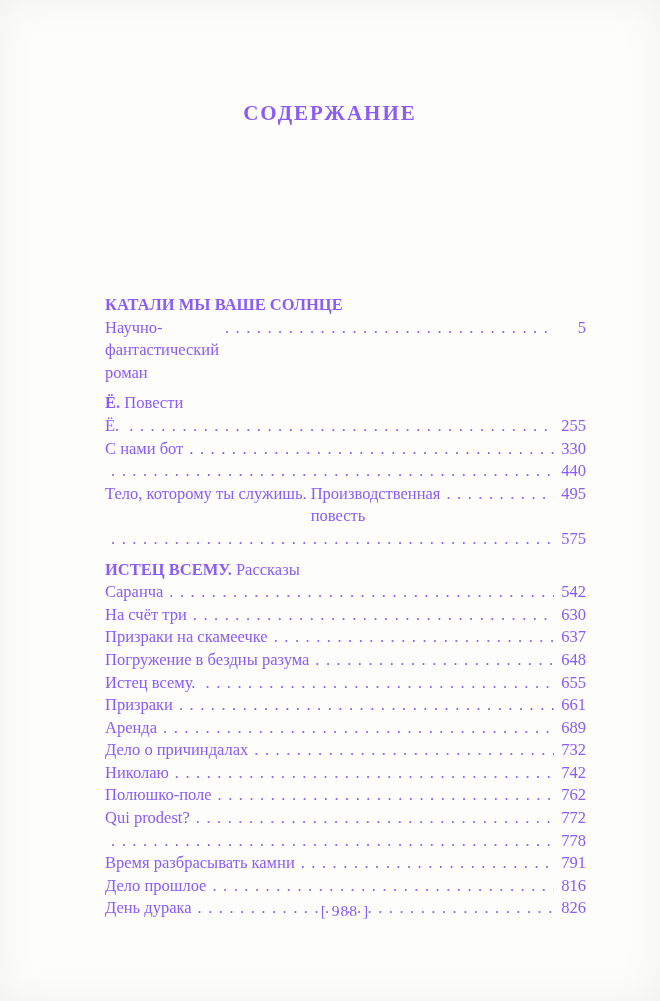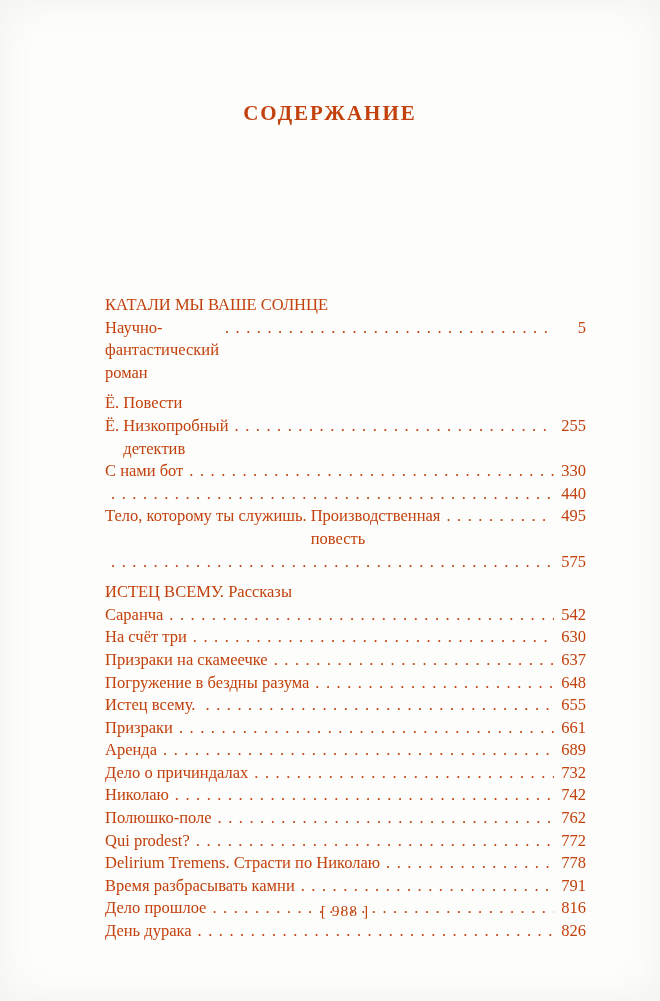--- a/index.html
+++ b/index.html
@@ -4,21 +4,21 @@
 <style>
   * { box-sizing: border-box; }
   html, body { margin: 0; padding: 0; }
   body { background: #e9e9e7; }
   .page {
     position: relative;
     width: 660px;
     height: 1001px;
     margin: 0 auto;
     background: #fdfdfc;
-    color: #c2410c;
+    color: #8b5cf6;
     font-family: "Liberation Serif", "DejaVu Serif", serif;
     box-shadow: inset 0 0 40px rgba(0,0,0,0.05);
     overflow: hidden;
   }
   .title {
     position: absolute;
     top: 101px;
     left: 0; right: 0;
     margin: 0;
     text-align: center;
@@ -33,21 +33,21 @@
     width: 481px;
     font-size: 16.5px;
   }
   .section + .section { margin-top: 8px; }
   .toc-row {
     display: flex;
     align-items: baseline;
     line-height: 22.6px;
     white-space: pre-wrap;
   }
-  .toc-row .b { font-weight: normal; }
+  .toc-row .b { font-weight: bold; }
   .toc-row .i { }
   .toc-row .t { white-space: pre; }
   .dots {
     flex: 1 1 auto;
     overflow: hidden;
     white-space: nowrap;
     letter-spacing: 6.5px;
     margin-left: 6px;
     min-width: 10px;
   }
@@ -71,39 +71,39 @@
 
 <div class="page">
   <h1 class="title">СОДЕРЖАНИЕ</h1>
   <div class="toc" id="toc">
       <div class="section">
         <div class="toc-row heading"><span class="b">КАТАЛИ МЫ ВАШЕ СОЛНЦЕ</span><span class="i"></span></div>
         <div class="toc-row"><span class="t"></span><span class="i">Научно-фантастический роман</span><span class="dots">............................................................................................................................................</span><span class="pg">5</span></div>
       </div>
       <div class="section">
         <div class="toc-row heading"><span class="b">Ё.</span><span class="i"> Повести</span></div>
-        <div class="toc-row"><span class="t">Ё. </span><span class="i">Низкопробный детектив</span><span class="dots">............................................................................................................................................</span><span class="pg">255</span></div>
+        <div class="toc-row"><span class="t">Ё. </span><span class="dots">............................................................................................................................................</span><span class="pg">255</span></div>
         <div class="toc-row"><span class="t">С нами бот</span><span class="i"></span><span class="dots">............................................................................................................................................</span><span class="pg">330</span></div>
         <div class="toc-row"><span class="i"></span><span class="dots">............................................................................................................................................</span><span class="pg">440</span></div>
         <div class="toc-row"><span class="t">Тело, которому ты служишь. </span><span class="i">Производственная повесть</span><span class="dots">............................................................................................................................................</span><span class="pg">495</span></div>
         <div class="toc-row"><span class="i"></span><span class="dots">............................................................................................................................................</span><span class="pg">575</span></div>
       </div>
       <div class="section">
         <div class="toc-row heading"><span class="b">ИСТЕЦ ВСЕМУ.</span><span class="i"> Рассказы</span></div>
         <div class="toc-row"><span class="t">Саранча</span><span class="i"></span><span class="dots">............................................................................................................................................</span><span class="pg">542</span></div>
         <div class="toc-row"><span class="t">На счёт три</span><span class="i"></span><span class="dots">............................................................................................................................................</span><span class="pg">630</span></div>
         <div class="toc-row"><span class="t">Призраки на скамеечке</span><span class="i"></span><span class="dots">............................................................................................................................................</span><span class="pg">637</span></div>
         <div class="toc-row"><span class="t">Погружение в бездны разума</span><span class="i"></span><span class="dots">............................................................................................................................................</span><span class="pg">648</span></div>
         <div class="toc-row"><span class="t">Истец всему. </span><span class="dots">............................................................................................................................................</span><span class="pg">655</span></div>
         <div class="toc-row"><span class="t">Призраки</span><span class="i"></span><span class="dots">............................................................................................................................................</span><span class="pg">661</span></div>
         <div class="toc-row"><span class="t">Аренда</span><span class="i"></span><span class="dots">............................................................................................................................................</span><span class="pg">689</span></div>
         <div class="toc-row"><span class="t">Дело о причиндалах</span><span class="i"></span><span class="dots">............................................................................................................................................</span><span class="pg">732</span></div>
         <div class="toc-row"><span class="t">Николаю</span><span class="i"></span><span class="dots">............................................................................................................................................</span><span class="pg">742</span></div>
         <div class="toc-row"><span class="t">Полюшко-поле</span><span class="i"></span><span class="dots">............................................................................................................................................</span><span class="pg">762</span></div>
         <div class="toc-row"><span class="t">Qui prodest?</span><span class="i"></span><span class="dots">............................................................................................................................................</span><span class="pg">772</span></div>
-        <div class="toc-row"><span class="t">Delirium Tremens. Страсти по Николаю</span><span class="i"></span><span class="dots">............................................................................................................................................</span><span class="pg">778</span></div>
+        <div class="toc-row"><span class="i"></span><span class="dots">............................................................................................................................................</span><span class="pg">778</span></div>
         <div class="toc-row"><span class="t">Время разбрасывать камни</span><span class="i"></span><span class="dots">............................................................................................................................................</span><span class="pg">791</span></div>
         <div class="toc-row"><span class="t">Дело прошлое</span><span class="i"></span><span class="dots">............................................................................................................................................</span><span class="pg">816</span></div>
         <div class="toc-row"><span class="t">День дурака</span><span class="i"></span><span class="dots">............................................................................................................................................</span><span class="pg">826</span></div>
       </div>
     </div>
   <div class="footer">[ 988 ]</div>
 </div>
 
 </body></html>

